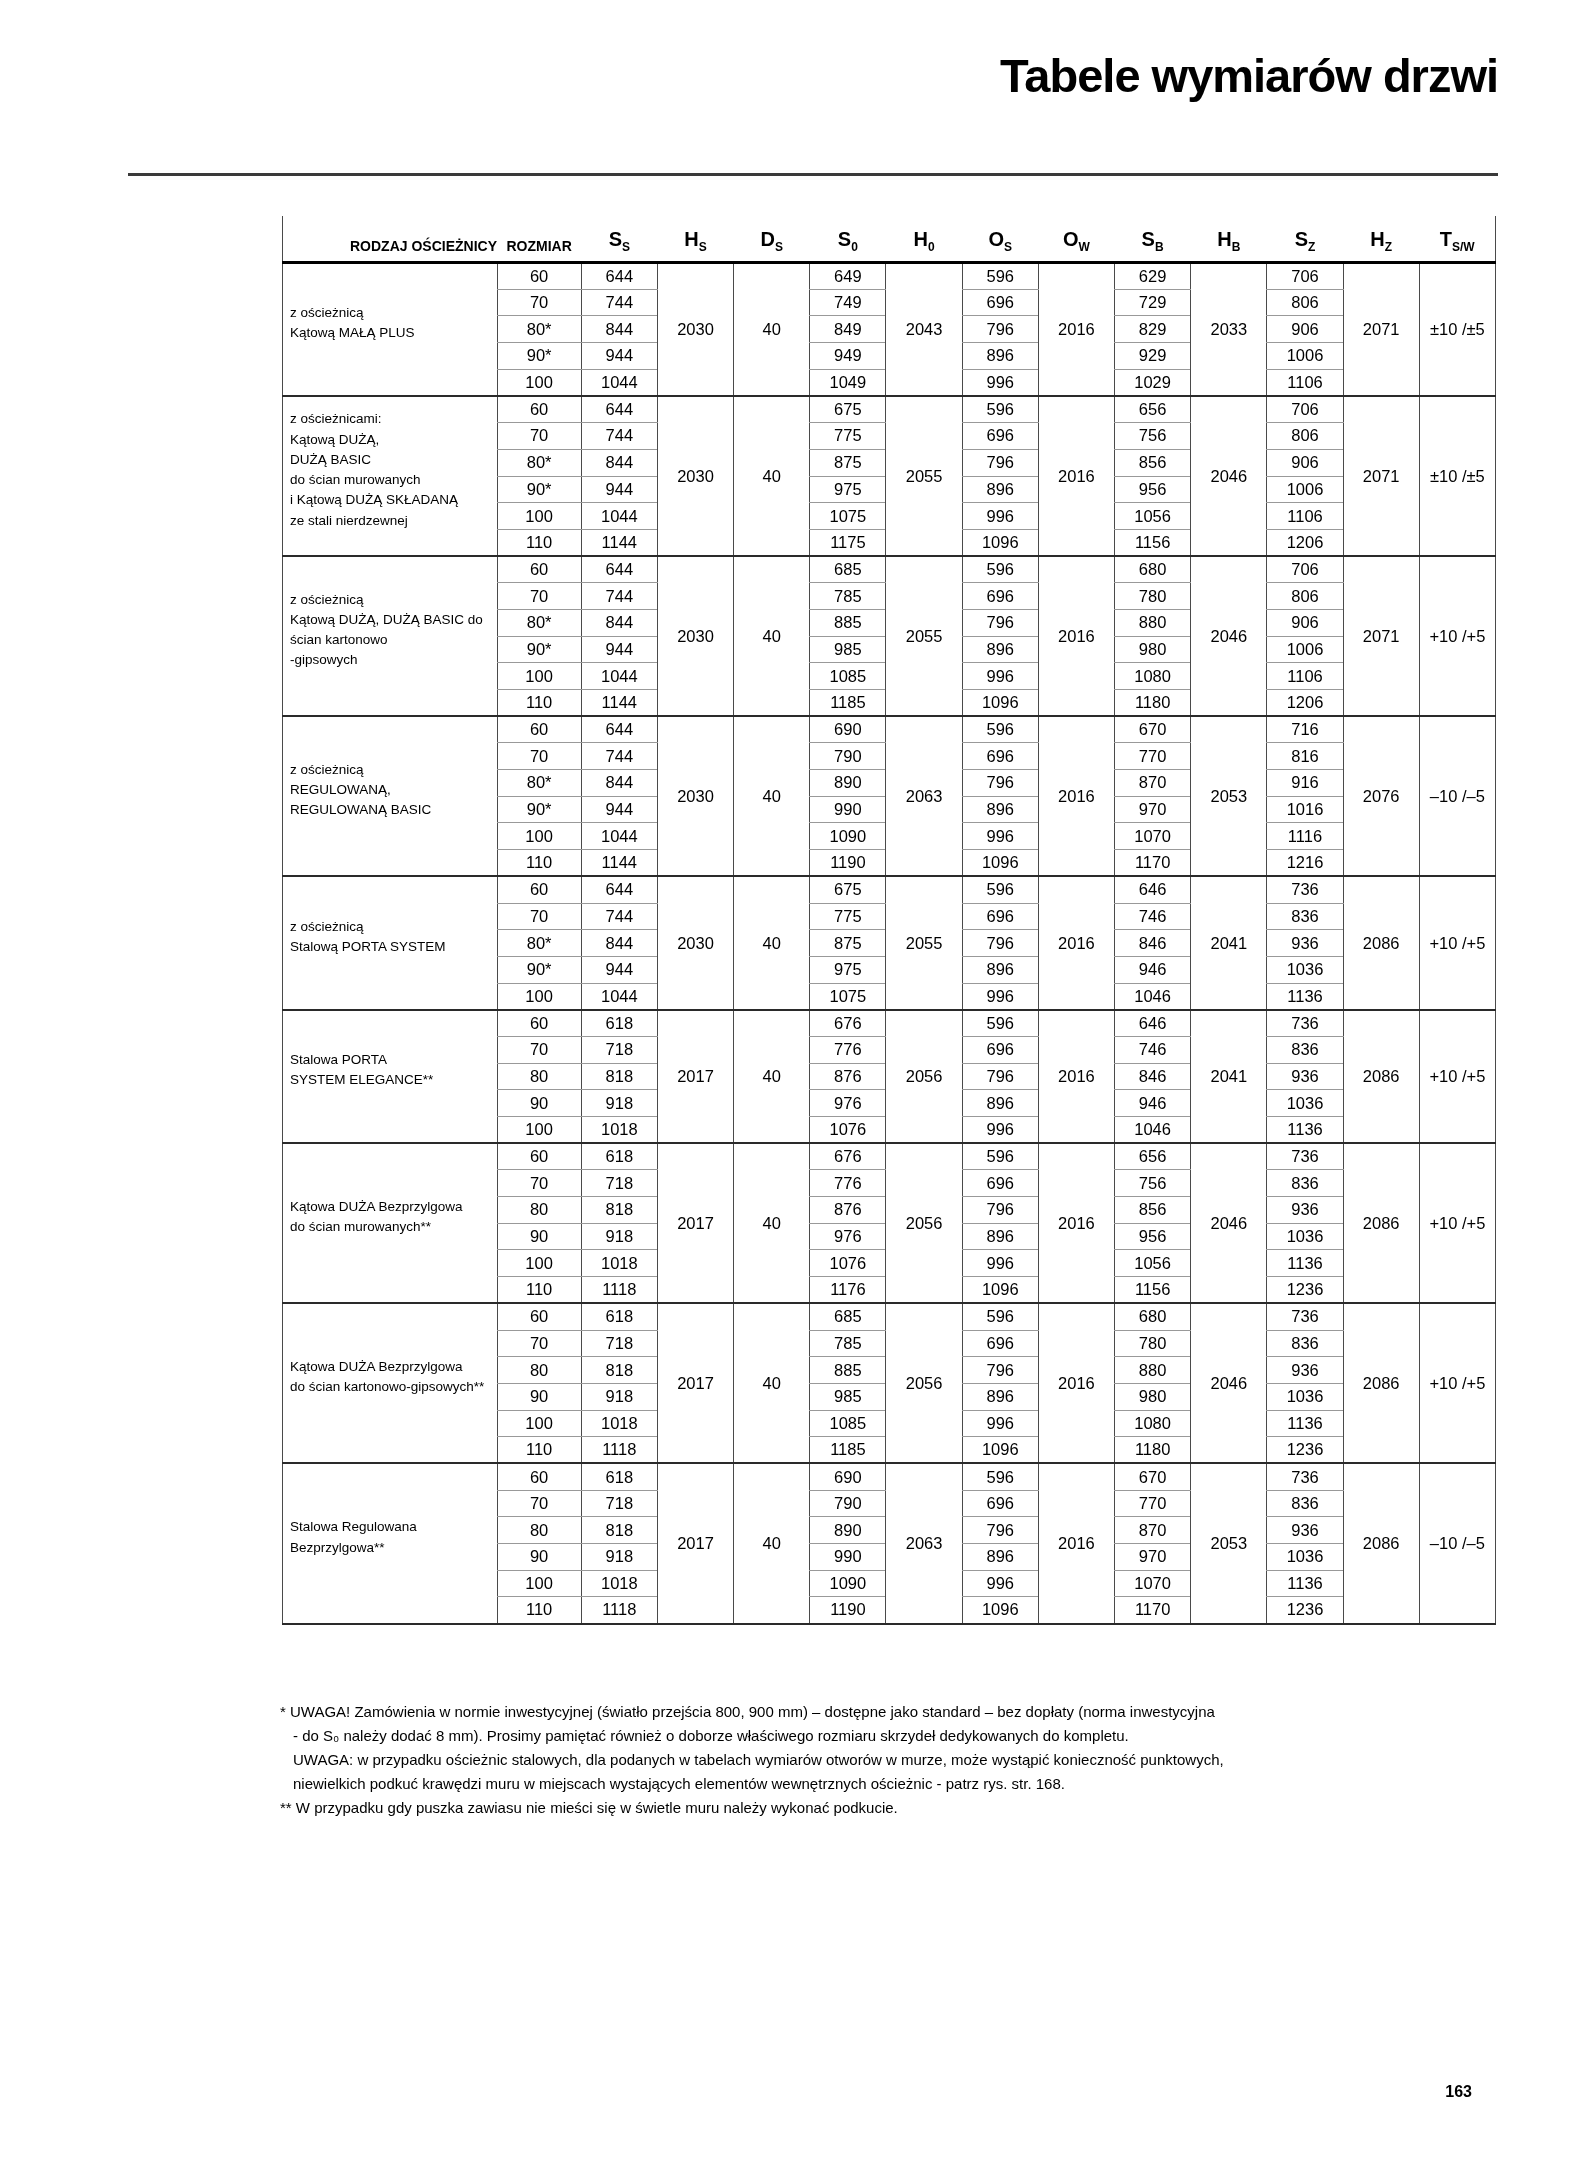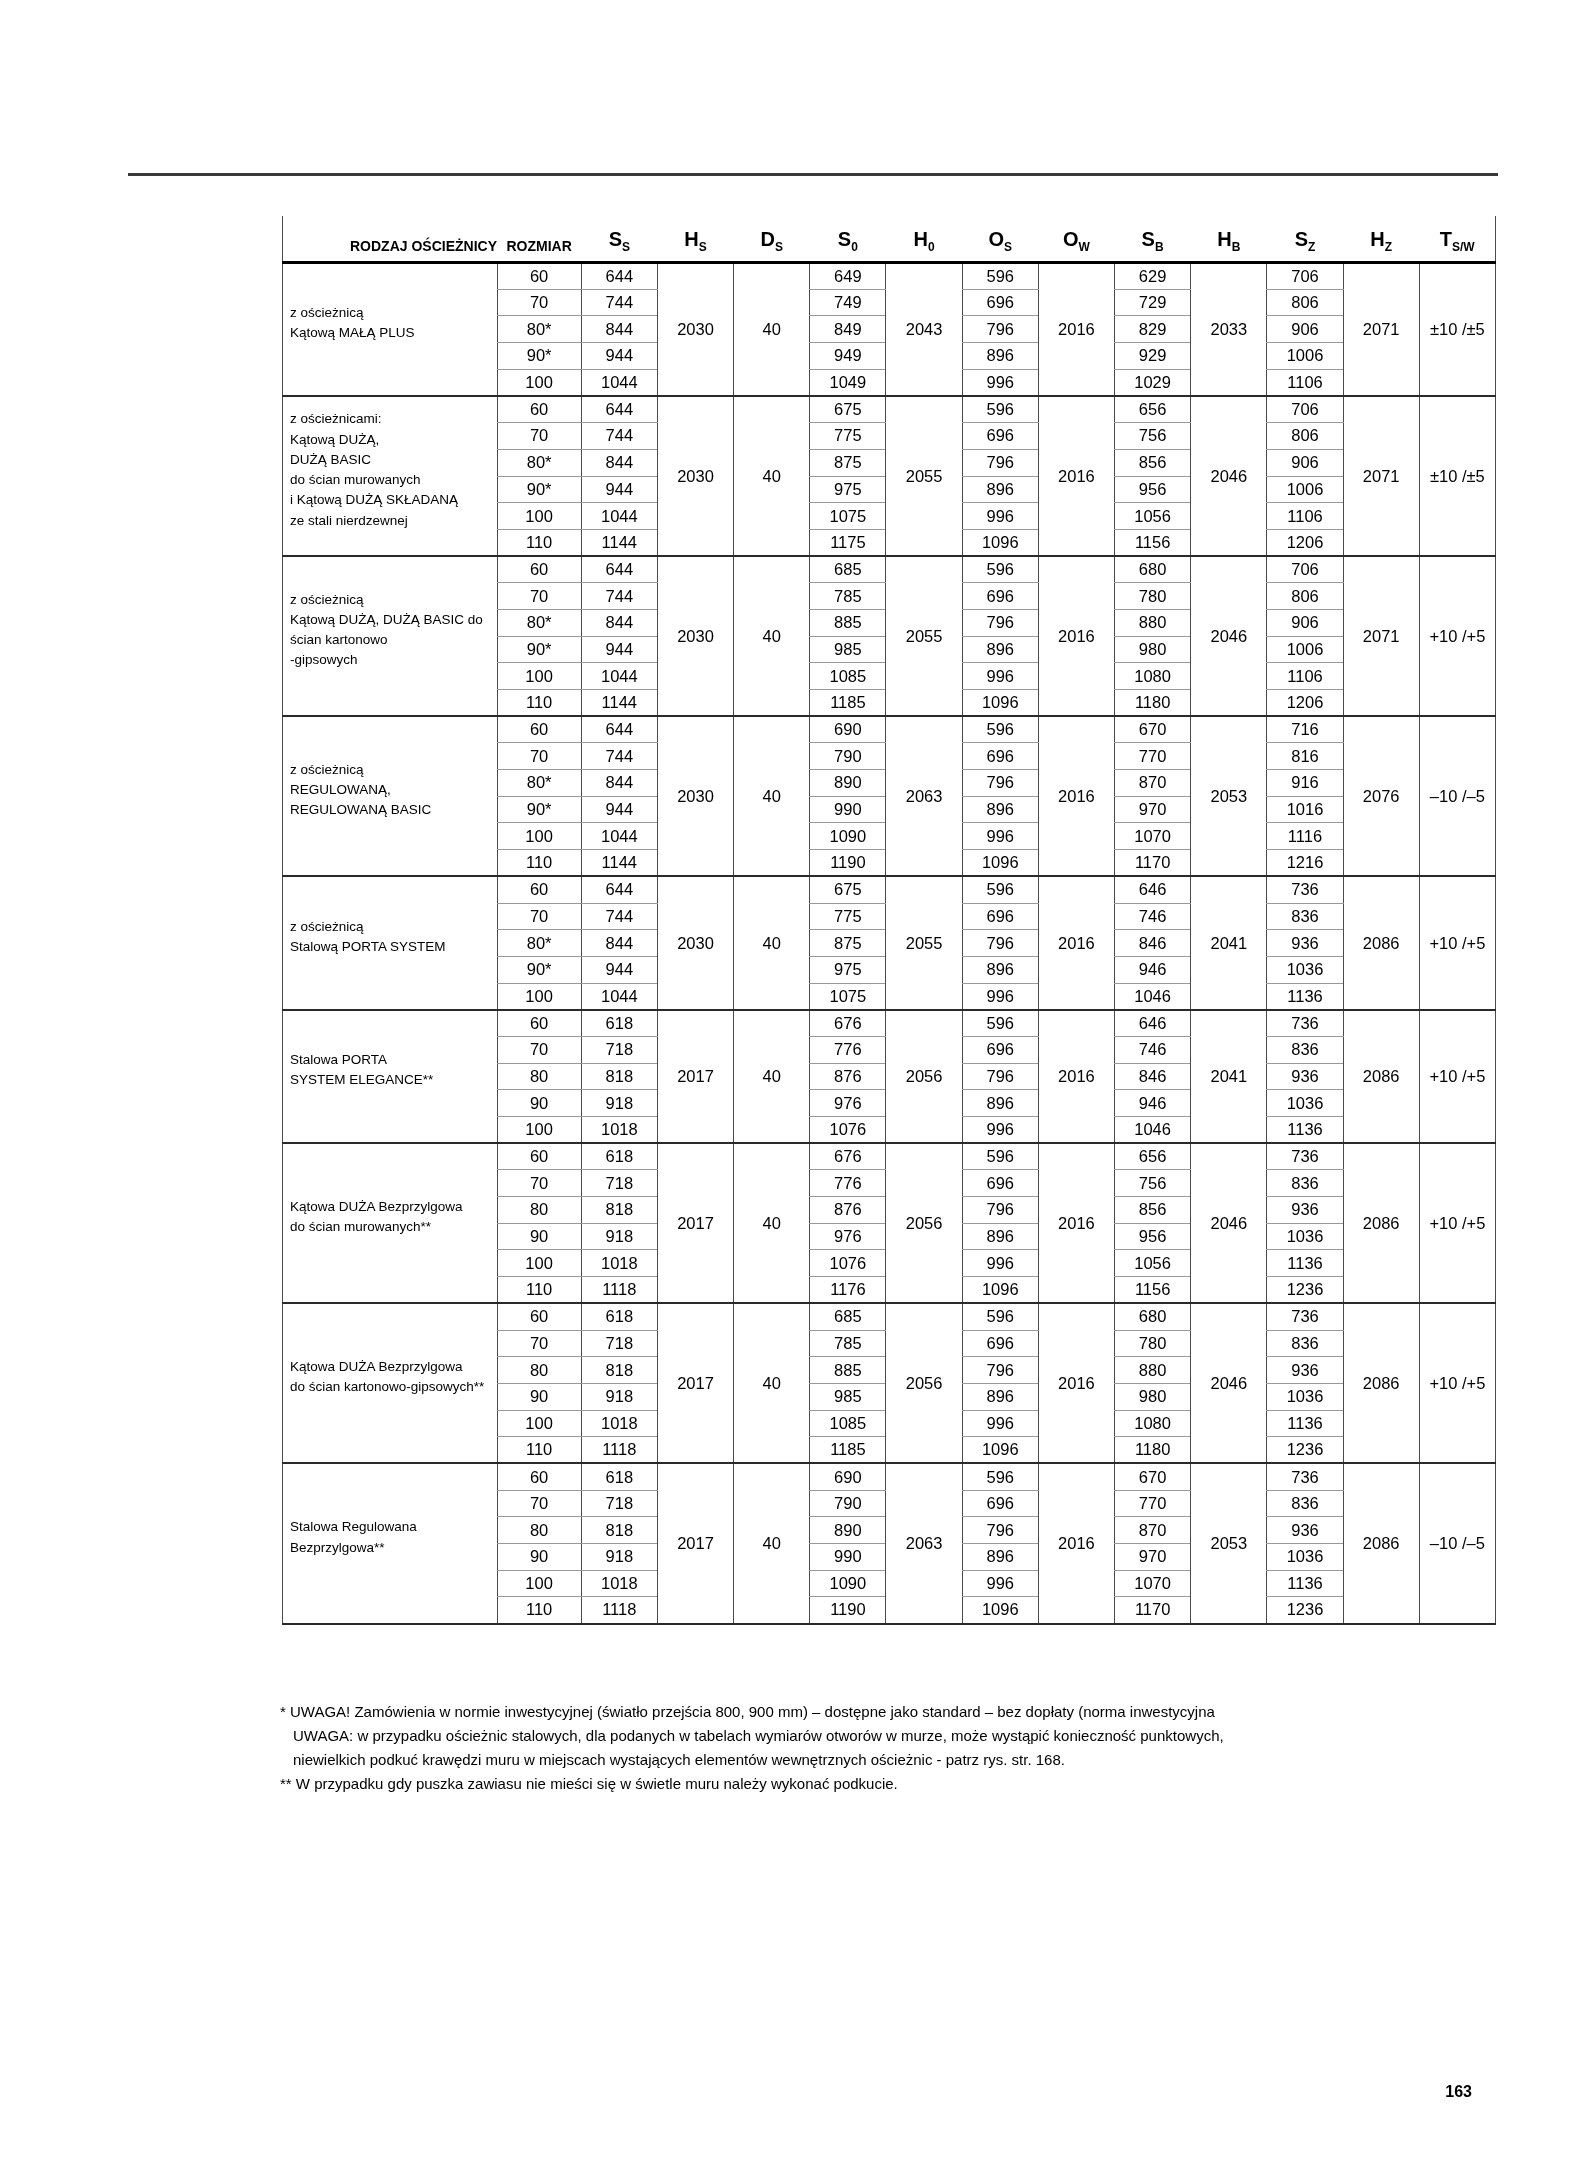--- a/index.html
+++ b/index.html
@@ -40,20 +40,21 @@
     font-size:15px; line-height:24px; }
   .fn-hang { text-indent:-13px; padding-left:13px; }
   .fn-ind  { padding-left:13px; }
   .page-number { position:absolute; top:2083px; right:111px; font-size:16px; font-weight:bold; }
 </style>
 </head>
 <body>
 
 <div class="page">
 
+  <div class="title">Tabele wymiarów drzwi</div>
   <div class="rule"></div>
 
   <div class="table-block">
 
     <table class="dims">
       <colgroup>
         <col style="width:214px">
           <col style="width:84px">
         <col style="width:76px">
           <col style="width:76px">
@@ -582,19 +583,20 @@
             <td class="num">1096</td>
             <td class="num">1170</td>
             <td class="num">1236</td>
           </tr>
         </tbody>
     </table>
   </div>
 
   <div class="footnotes">
     <div class="fn-hang">* UWAGA! Zamówienia w normie inwestycyjnej (światło przejścia 800, 900 mm) – dostępne jako standard – bez dopłaty (norma inwestycyjna</div>
+    <div class="fn-ind">- do S₀ należy dodać 8 mm). Prosimy pamiętać również o doborze właściwego rozmiaru skrzydeł dedykowanych do kompletu.</div>
     <div class="fn-ind">UWAGA: w przypadku ościeżnic stalowych, dla podanych w tabelach wymiarów otworów w murze, może wystąpić konieczność punktowych,</div>
     <div class="fn-ind">niewielkich podkuć krawędzi muru w miejscach wystających elementów wewnętrznych ościeżnic - patrz rys. str. 168.</div>
     <div class="fn-hang">** W przypadku gdy puszka zawiasu nie mieści się w świetle muru należy wykonać podkucie.</div>
   </div>
 
   <div class="page-number">163</div>
 </div>
 
 </body></html>

